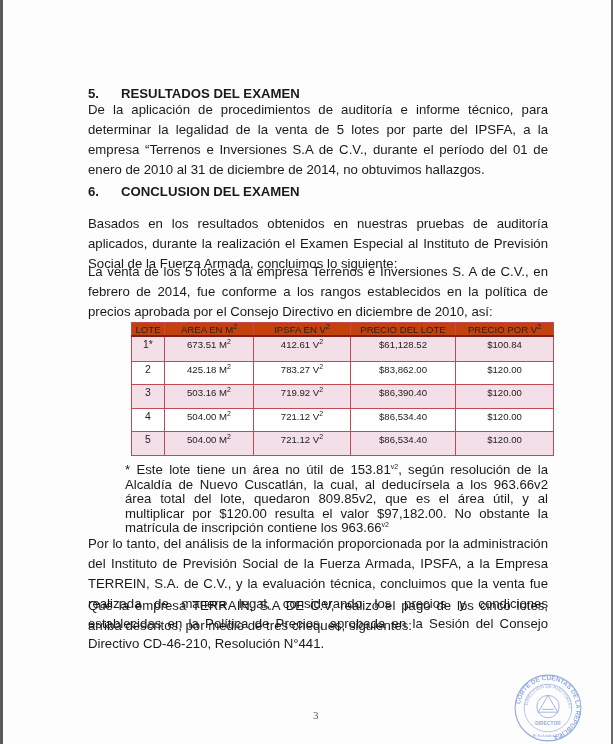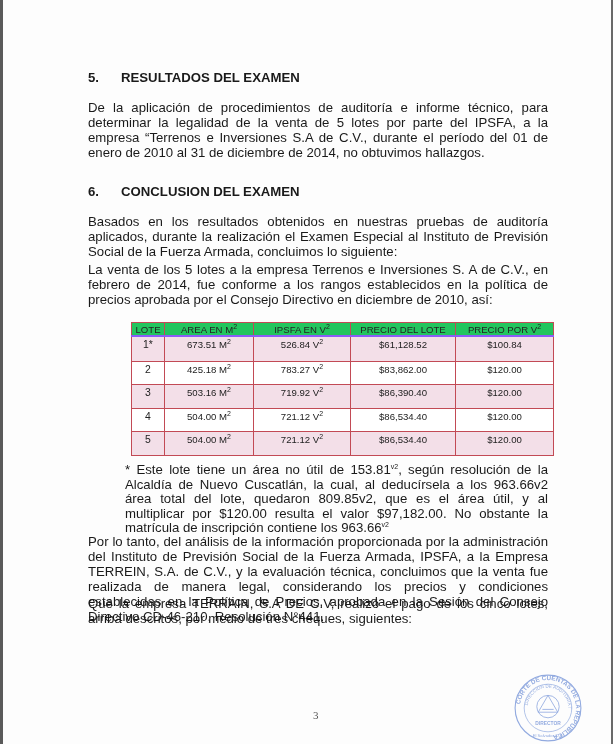--- a/index.html
+++ b/index.html
@@ -12,56 +12,56 @@
     }
     .edge-left { position: absolute; left: 0; top: 0; width: 3px; height: 744px; background: #5a5a5a; }
     .edge-right { position: absolute; right: 0; top: 0; width: 2px; height: 744px; background: #6a6a6a; }
     .page { position: absolute; left: 88px; top: 0; width: 460px; }
     .heading {
       position: absolute; left: 0; font-weight: bold; font-size: 13.2px; white-space: nowrap;
     }
     .heading .num { display: inline-block; width: 33px; }
     .para {
       position: absolute; left: 0; width: 460px;
-      font-size: 13.2px; line-height: 15px; text-align: justify;
+      font-size: 13.2px; line-height: 20px; text-align: justify;
     }
     .note {
       position: absolute; left: 37px; width: 423px;
       font-size: 13.2px; line-height: 14.6px; text-align: justify;
     }
     sup { font-size: 7px; line-height: 0; vertical-align: super; }
     table.lots {
       position: absolute; left: 43px; top: 322px;
       border-collapse: collapse; width: 423px;
       font-size: 9.6px; color: #222;
     }
     table.lots th, table.lots td {
       border: 1px solid #c24a55; text-align: center; padding: 0;
     }
-    table.lots th { height: 12px; font-weight: normal; background: #22c55e; border-bottom: 2px solid #8b5cf6; }
+    table.lots th { height: 12px; font-weight: normal; background: #c2410c; border-bottom: 2px solid #7f1d1d; }
     table.lots td { height: 20.5px; vertical-align: top; padding-top: 2px; }
     table.lots tr.shade td { background: #f3dfe8; }
     table.lots tr.plain td { background: #ffffff; }
     table.lots tr.first td { height: 21.5px; }
     table.lots td.lote { font-size: 10.4px; }
     .page-number {
       position: absolute; left: 313px; top: 709px; font-family: "Liberation Serif", serif;
       font-size: 11px; color: #555;
     }
     .stamp { position: absolute; left: 513px; top: 673px; width: 70px; height: 70px; opacity: 0.75; }
   </style>
 </head>
 <body>
 
 <div class="edge-left"></div>
 <div class="edge-right"></div>
 
 <div class="page">
 
-  <div class="heading" style="top:70px;">
+  <div class="heading" style="top:86px;">
     <span class="num">5.</span><span>RESULTADOS DEL EXAMEN</span>
   </div>
   <div class="para" style="top:100px;">De la aplicación de procedimientos de auditoría e informe técnico, para determinar la legalidad de la venta de 5 lotes por parte del IPSFA, a la empresa “Terrenos e Inversiones S.A de C.V., durante el período del 01 de enero de 2010 al 31 de diciembre de 2014, no obtuvimos hallazgos.</div>
 
   <div class="heading" style="top:184px;">
     <span class="num">6.</span><span>CONCLUSION DEL EXAMEN</span>
   </div>
   <div class="para" style="top:214px;">Basados en los resultados obtenidos en nuestras pruebas de auditoría aplicados, durante la realización el Examen Especial al Instituto de Previsión Social de la Fuerza Armada, concluimos lo siguiente:</div>
   <div class="para" style="top:262px;">La venta de los 5 lotes a la empresa Terrenos e Inversiones S. A de C.V., en febrero de 2014, fue conforme a los rangos establecidos en la política de precios aprobada por el Consejo Directivo en diciembre de 2010, así:</div>
 
@@ -72,21 +72,21 @@
         <th style="width:88px;"><span>AREA EN M</span><sup>2</sup></th>
         <th style="width:96px;"><span>IPSFA EN V</span><sup>2</sup></th>
         <th style="width:104px;"><span>PRECIO DEL LOTE</span></th>
         <th><span>PRECIO POR V</span><sup>2</sup></th>
       </tr>
     </thead>
     <tbody>
       <tr class="shade first">
         <td class="lote">1*</td>
         <td><span>673.51 M</span><sup>2</sup></td>
-        <td><span>526.84 V</span><sup>2</sup></td>
+        <td><span>412.61 V</span><sup>2</sup></td>
         <td>$61,128.52</td>
         <td>$100.84</td>
       </tr>
       <tr class="plain">
         <td class="lote">2</td>
         <td><span>425.18 M</span><sup>2</sup></td>
         <td><span>783.27 V</span><sup>2</sup></td>
         <td>$83,862.00</td>
         <td>$120.00</td>
       </tr>

